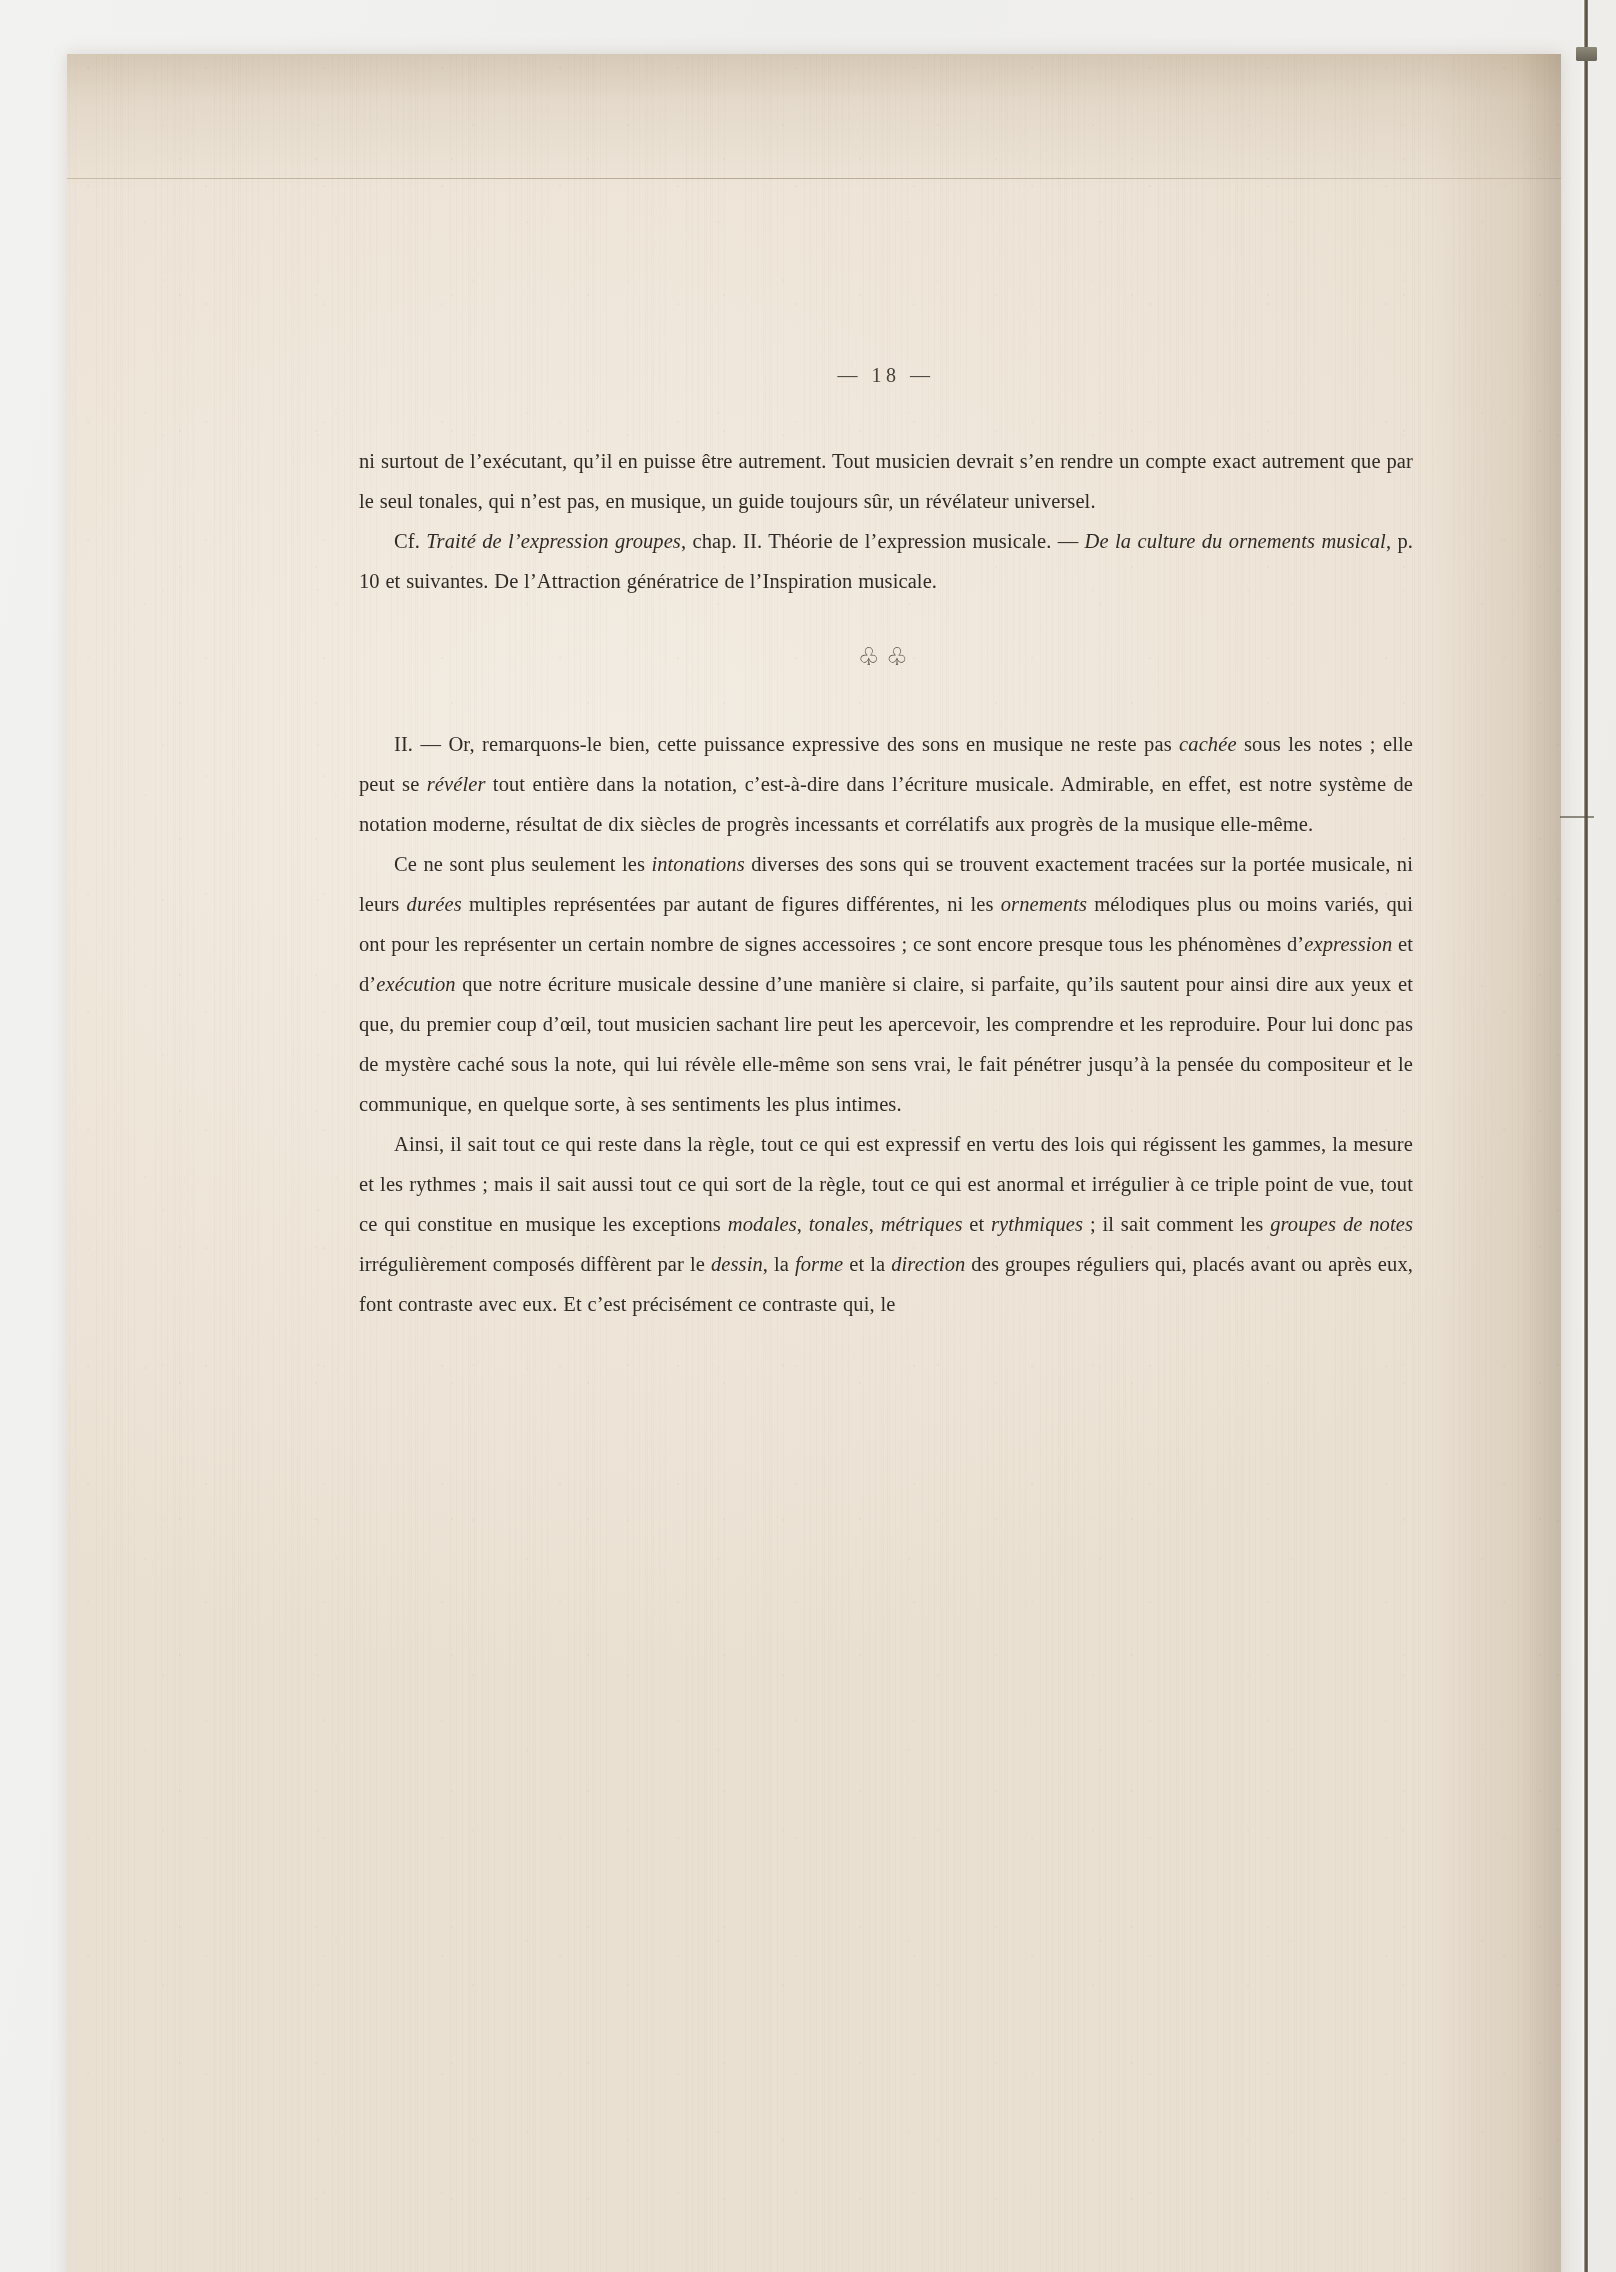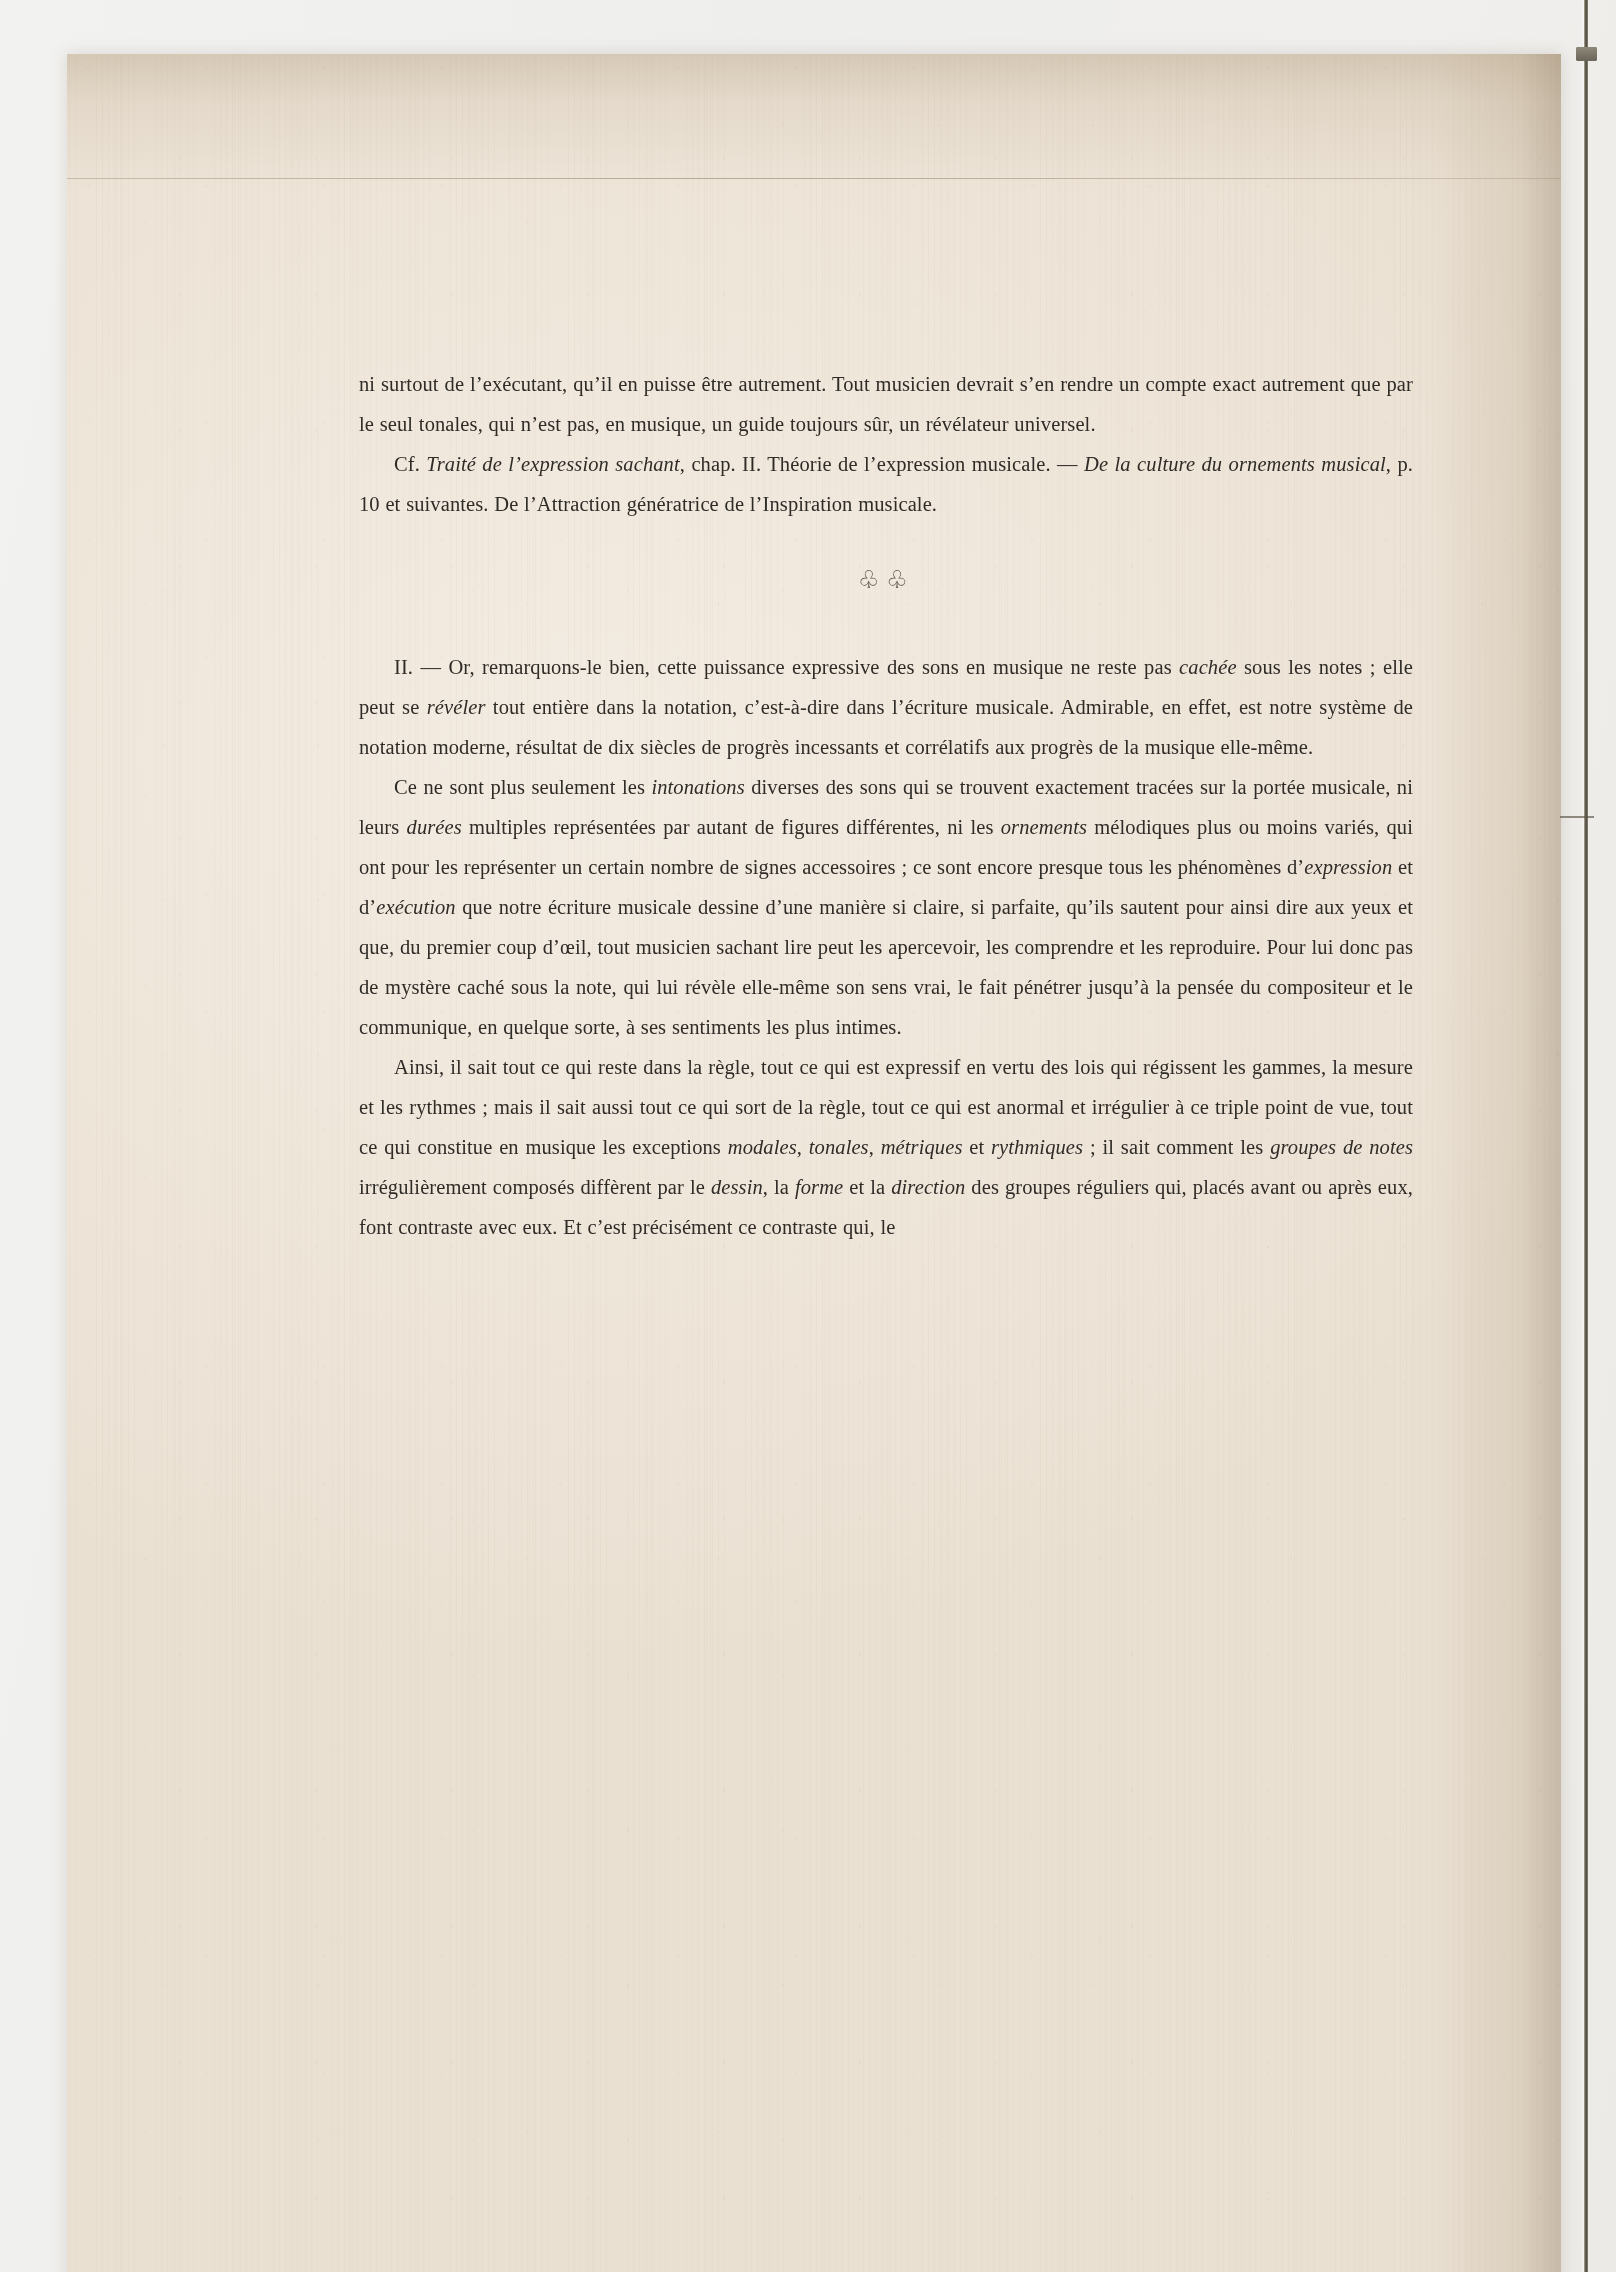--- a/index.html
+++ b/index.html
@@ -167,24 +167,25 @@
     <div id="grain"></div>
   </div>
 
   <div id="gutter-seam-hi"></div>
   <div id="gutter-seam"></div>
   <div id="gutter-mark"></div>
   <div id="gutter-clamp"></div>
 
   <div id="textblock">
 
+    <div class="folio">— 18 —</div>
 
     <p class="body hang">ni surtout de l’exécutant, qu’il en puisse être autrement. Tout musicien devrait s’en rendre un compte exact autrement que par le seul tonales, qui n’est pas, en musique, un guide toujours sûr, un révélateur universel.</p>
 
-    <p class="body indent">Cf. <i>Traité de l’expression sachant</i>, chap. II. Théorie de l’expression musicale. — <i>De la culture du ornements musical</i>, p. 10 et suivantes. De l’Attraction génératrice de l’Inspiration musicale.</p>
+    <p class="body indent">Cf. <i>Traité de l’expression groupes</i>, chap. II. Théorie de l’expression musicale. — <i>De la culture du ornements musical</i>, p. 10 et suivantes. De l’Attraction génératrice de l’Inspiration musicale.</p>
 
     <div class="ornament">♧♧</div>
 
     <p class="body indent">II. — Or, remarquons-le bien, cette puissance expressive des sons en musique ne reste pas <i>cachée</i> sous les notes ; elle peut se <i>révéler</i> tout entière dans la notation, c’est-à-dire dans l’écriture musicale. Admirable, en effet, est notre système de notation moderne, résultat de dix siècles de progrès incessants et corrélatifs aux progrès de la musique elle-même.</p>
 
     <p class="body indent">Ce ne sont plus seulement les <i>intonations</i> diverses des sons qui se trouvent exactement tracées sur la portée musicale, ni leurs <i>durées</i> multiples représentées par autant de figures différentes, ni les <i>ornements</i> mélodiques plus ou moins variés, qui ont pour les représenter un certain nombre de signes accessoires ; ce sont encore presque tous les phénomènes d’<i>expression</i> et d’<i>exécution</i> que notre écriture musicale dessine d’une manière si claire, si parfaite, qu’ils sautent pour ainsi dire aux yeux et que, du premier coup d’œil, tout musicien sachant lire peut les apercevoir, les comprendre et les reproduire. Pour lui donc pas de mystère caché sous la note, qui lui révèle elle-même son sens vrai, le fait pénétrer jusqu’à la pensée du compositeur et le communique, en quelque sorte, à ses sentiments les plus intimes.</p>
 
     <p class="body indent">Ainsi, il sait tout ce qui reste dans la règle, tout ce qui est expressif en vertu des lois qui régissent les gammes, la mesure et les rythmes ; mais il sait aussi tout ce qui sort de la règle, tout ce qui est anormal et irrégulier à ce triple point de vue, tout ce qui constitue en musique les exceptions <i>modales</i>, <i>tonales</i>, <i>métriques</i> et <i>rythmiques</i> ; il sait comment les <i>groupes de notes</i> irrégulièrement composés diffèrent par le <i>dessin</i>, la <i>forme</i> et la <i>direction</i> des groupes réguliers qui, placés avant ou après eux, font contraste avec eux. Et c’est précisément ce contraste qui, le</p>
 
   </div>

